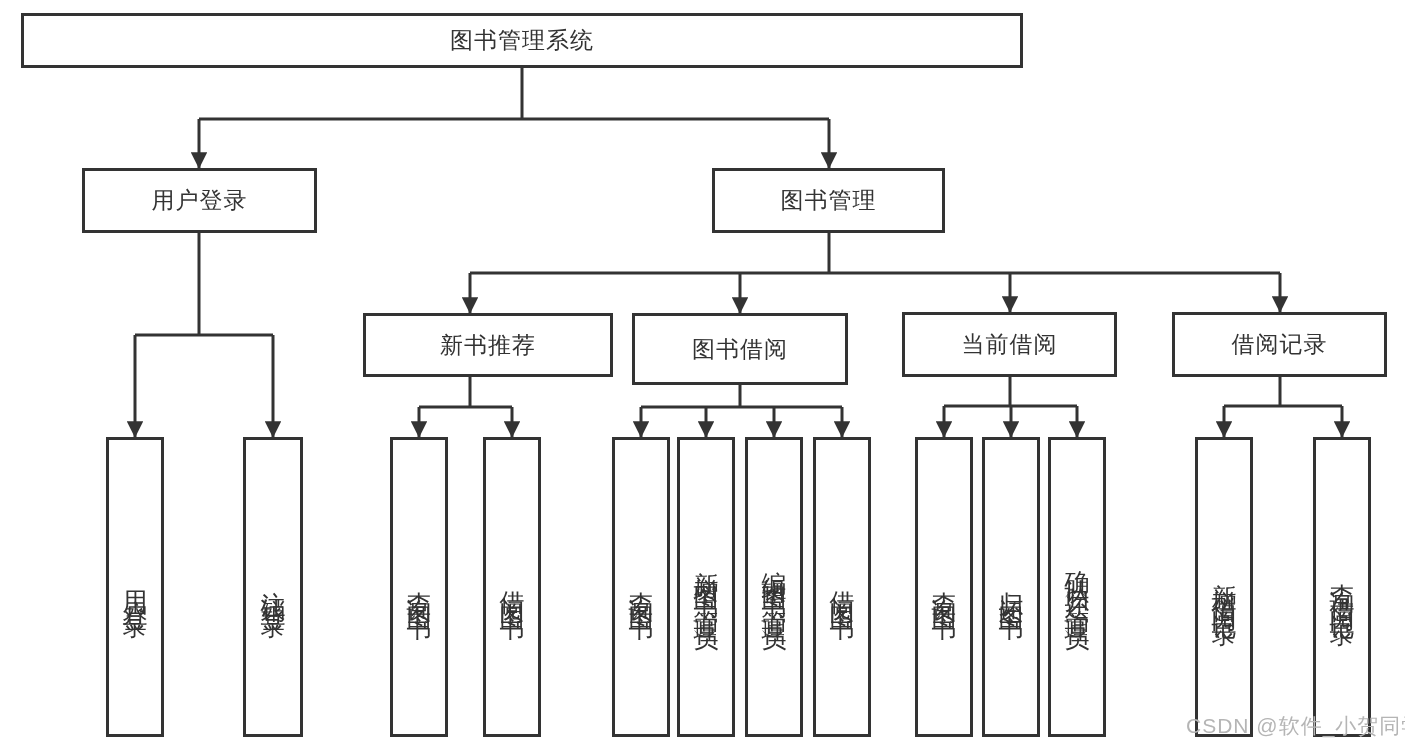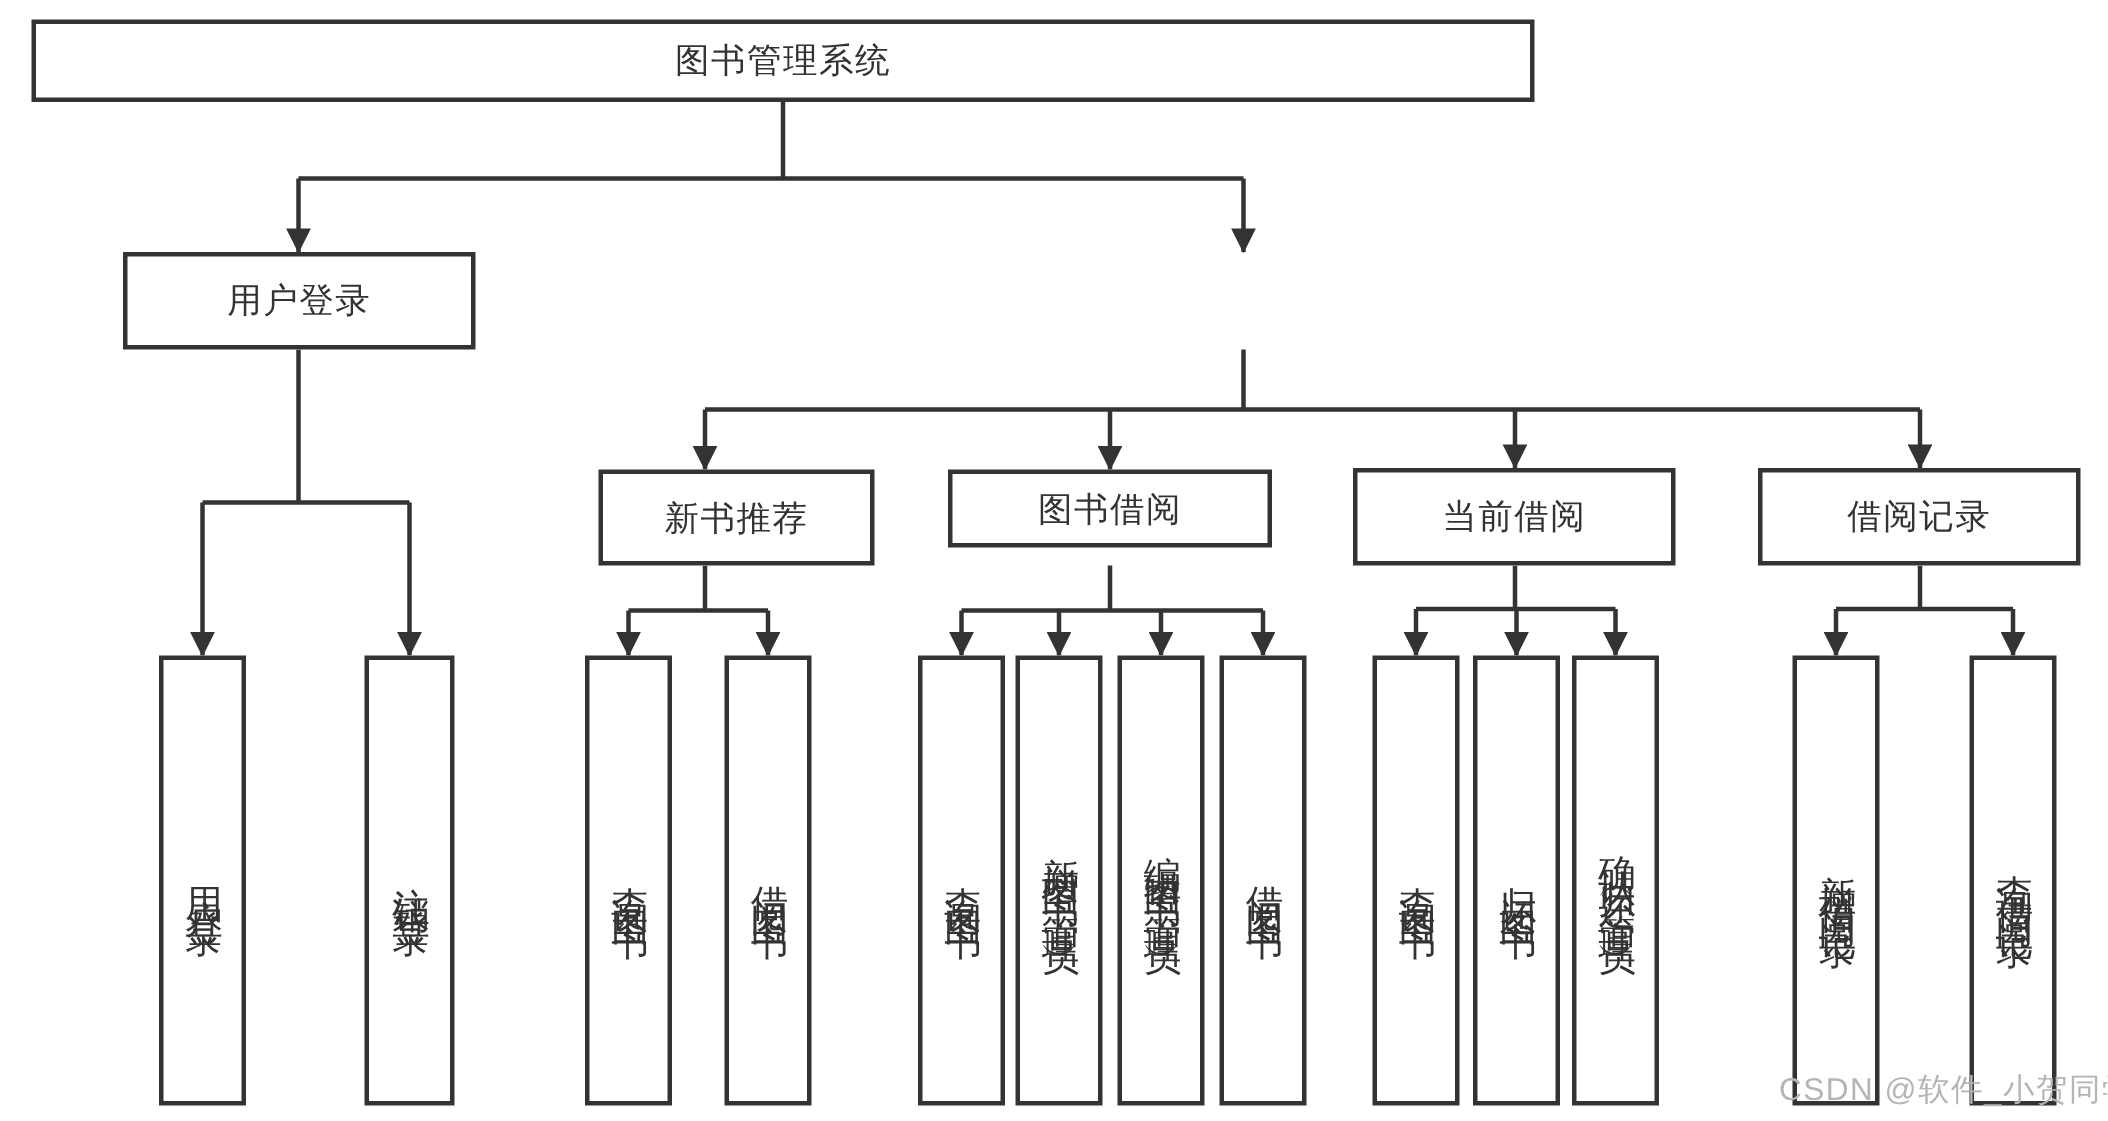--- a/index.html
+++ b/index.html
@@ -100,23 +100,24 @@
       <path d="M1077 406 V437" marker-end="url(#arrow)"></path>
 
       <path d="M1224 406 V437" marker-end="url(#arrow)"></path>
       <path d="M1342 406 V437" marker-end="url(#arrow)"></path>
     </g>
   </svg>
 
   <div class="node h-node" style="left:21px; top:13px; width:1002px; height:55px;">图书管理系统</div>
 
   <div class="node h-node" style="left:82px; top:168px; width:235px; height:65px;">用户登录</div>
+  <div class="node h-node" style="left:712px; top:168px; width:233px; height:65px;">图书管理</div>
 
-  <div class="node h-node" style="left:363px; top:313px; width:184px; height:64px;margin-left:36px;">新书推荐</div>
-  <div class="node h-node" style="left:632px; top:313px; width:216px; height:52px;">图书借阅</div>
+  <div class="node h-node" style="left:363px; top:313px; width:250px; height:64px;">新书推荐</div>
+  <div class="node h-node" style="left:632px; top:313px; width:216px; height:72px;">图书借阅</div>
   <div class="node h-node" style="left:902px; top:312px; width:215px; height:65px;">当前借阅</div>
   <div class="node h-node" style="left:1172px; top:312px; width:215px; height:65px;">借阅记录</div>
 
   <div class="node v-node" style="left:106px; top:437px; width:58px; height:300px;">用户登录</div>
   <div class="node v-node" style="left:243px; top:437px; width:60px; height:300px;">注销登录</div>
 
   <div class="node v-node" style="left:390px; top:437px; width:58px; height:300px;">查询图书</div>
   <div class="node v-node" style="left:483px; top:437px; width:58px; height:300px;">借阅图书</div>
 
   <div class="node v-node" style="left:612px; top:437px; width:58px; height:300px;">查询图书</div>

